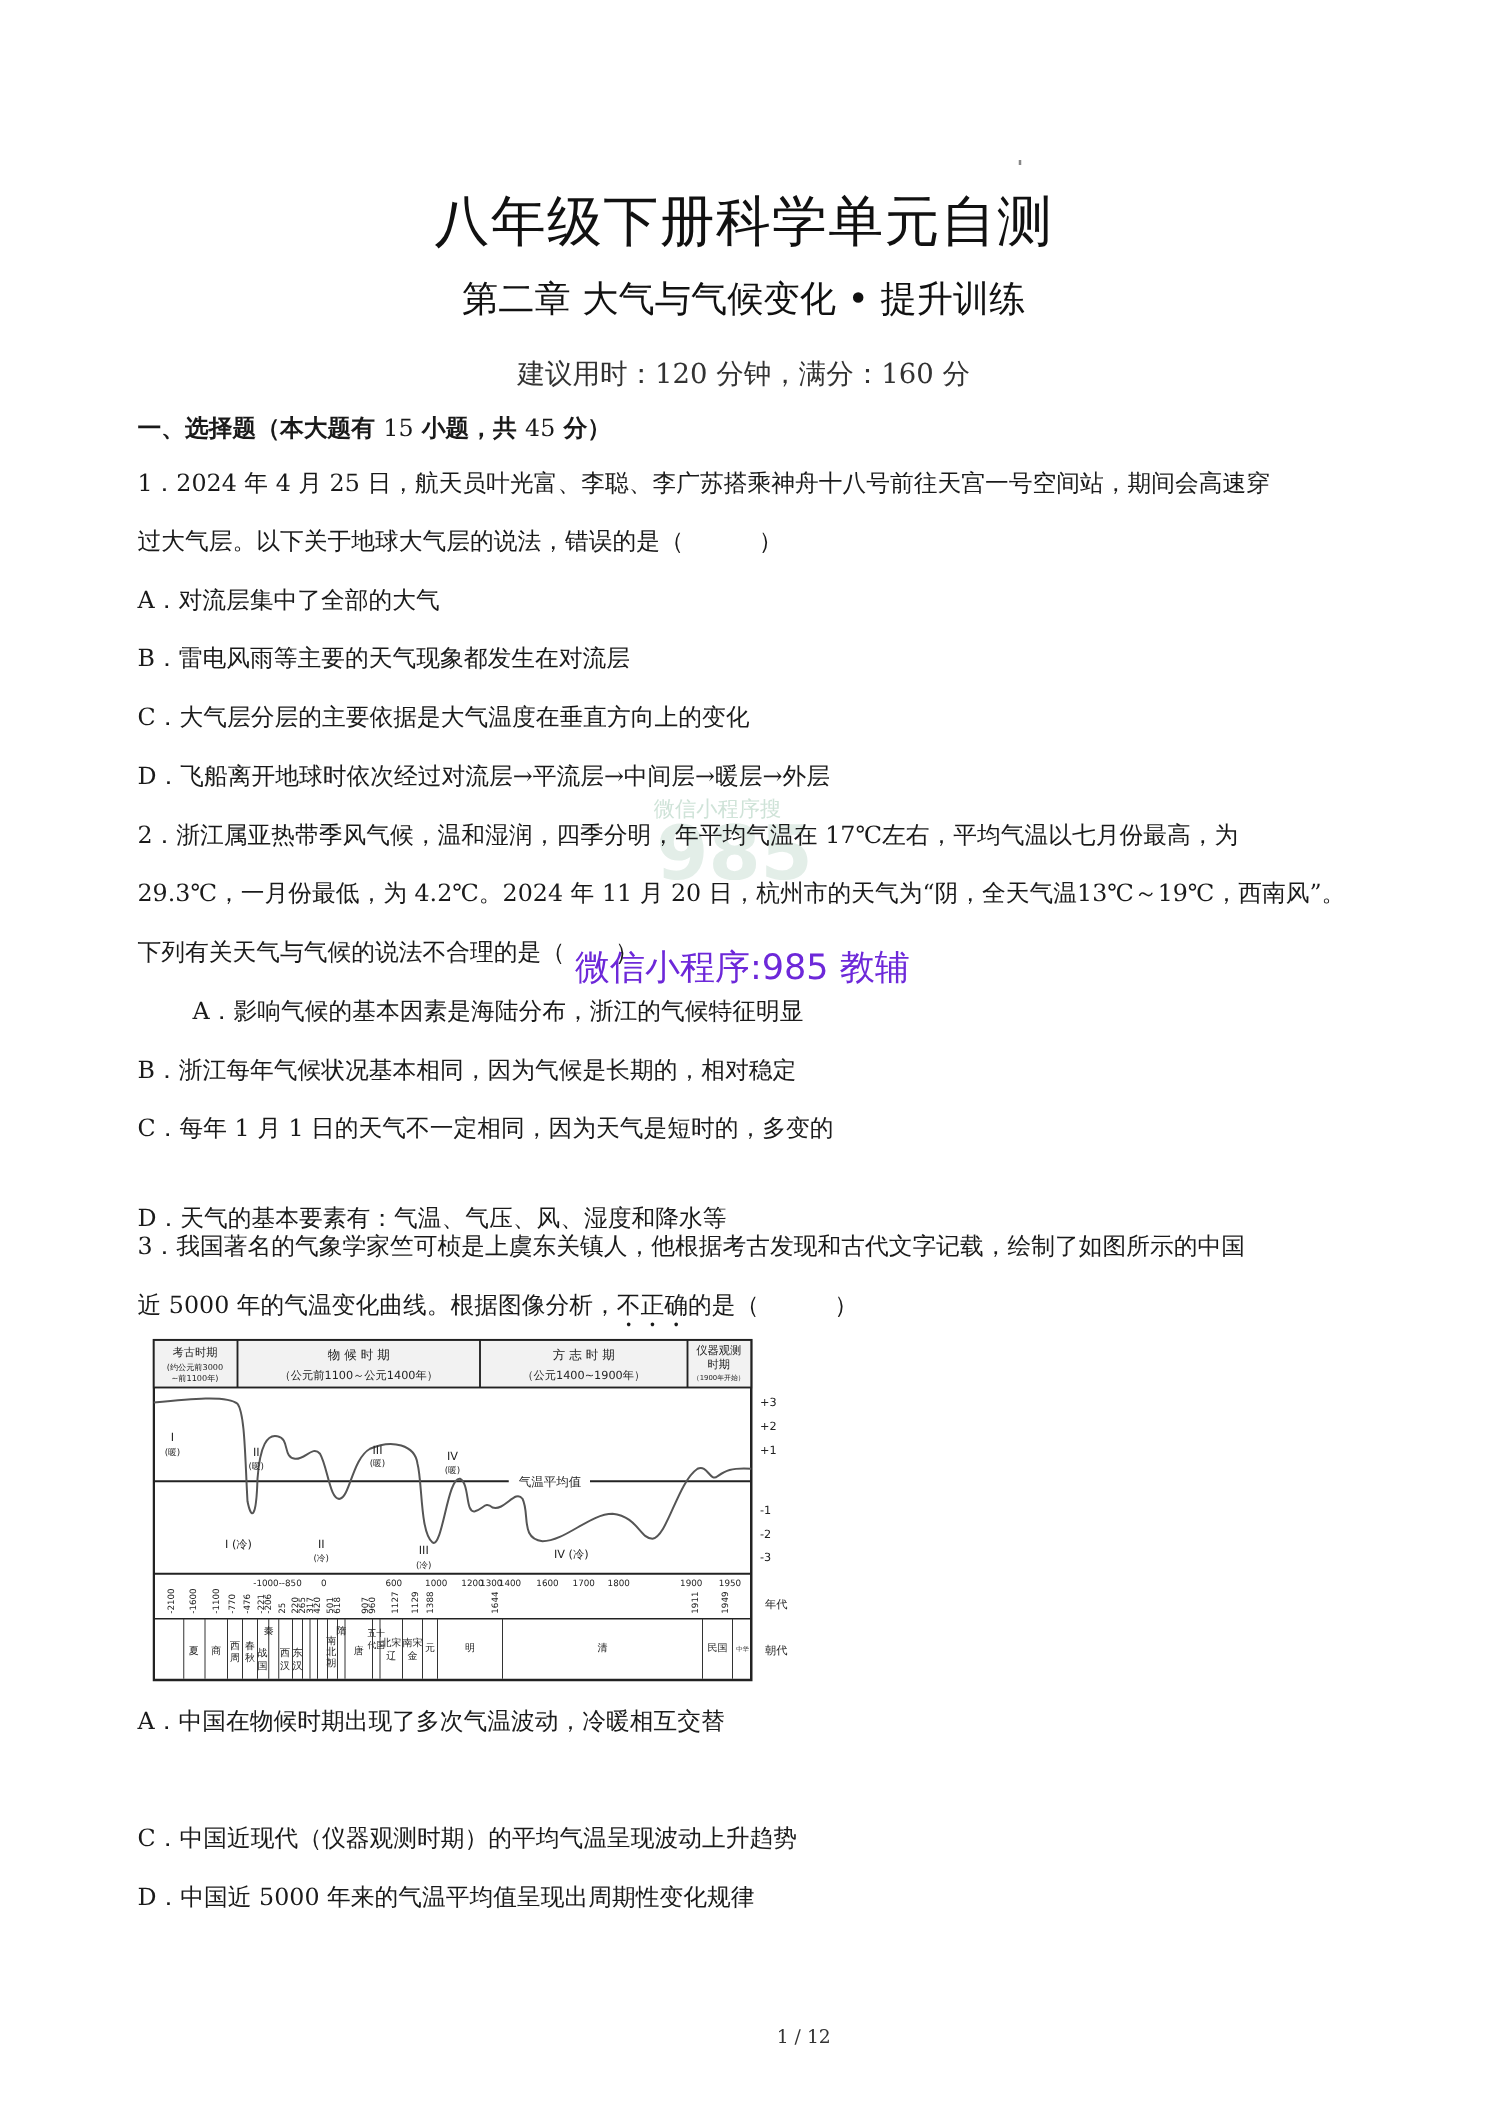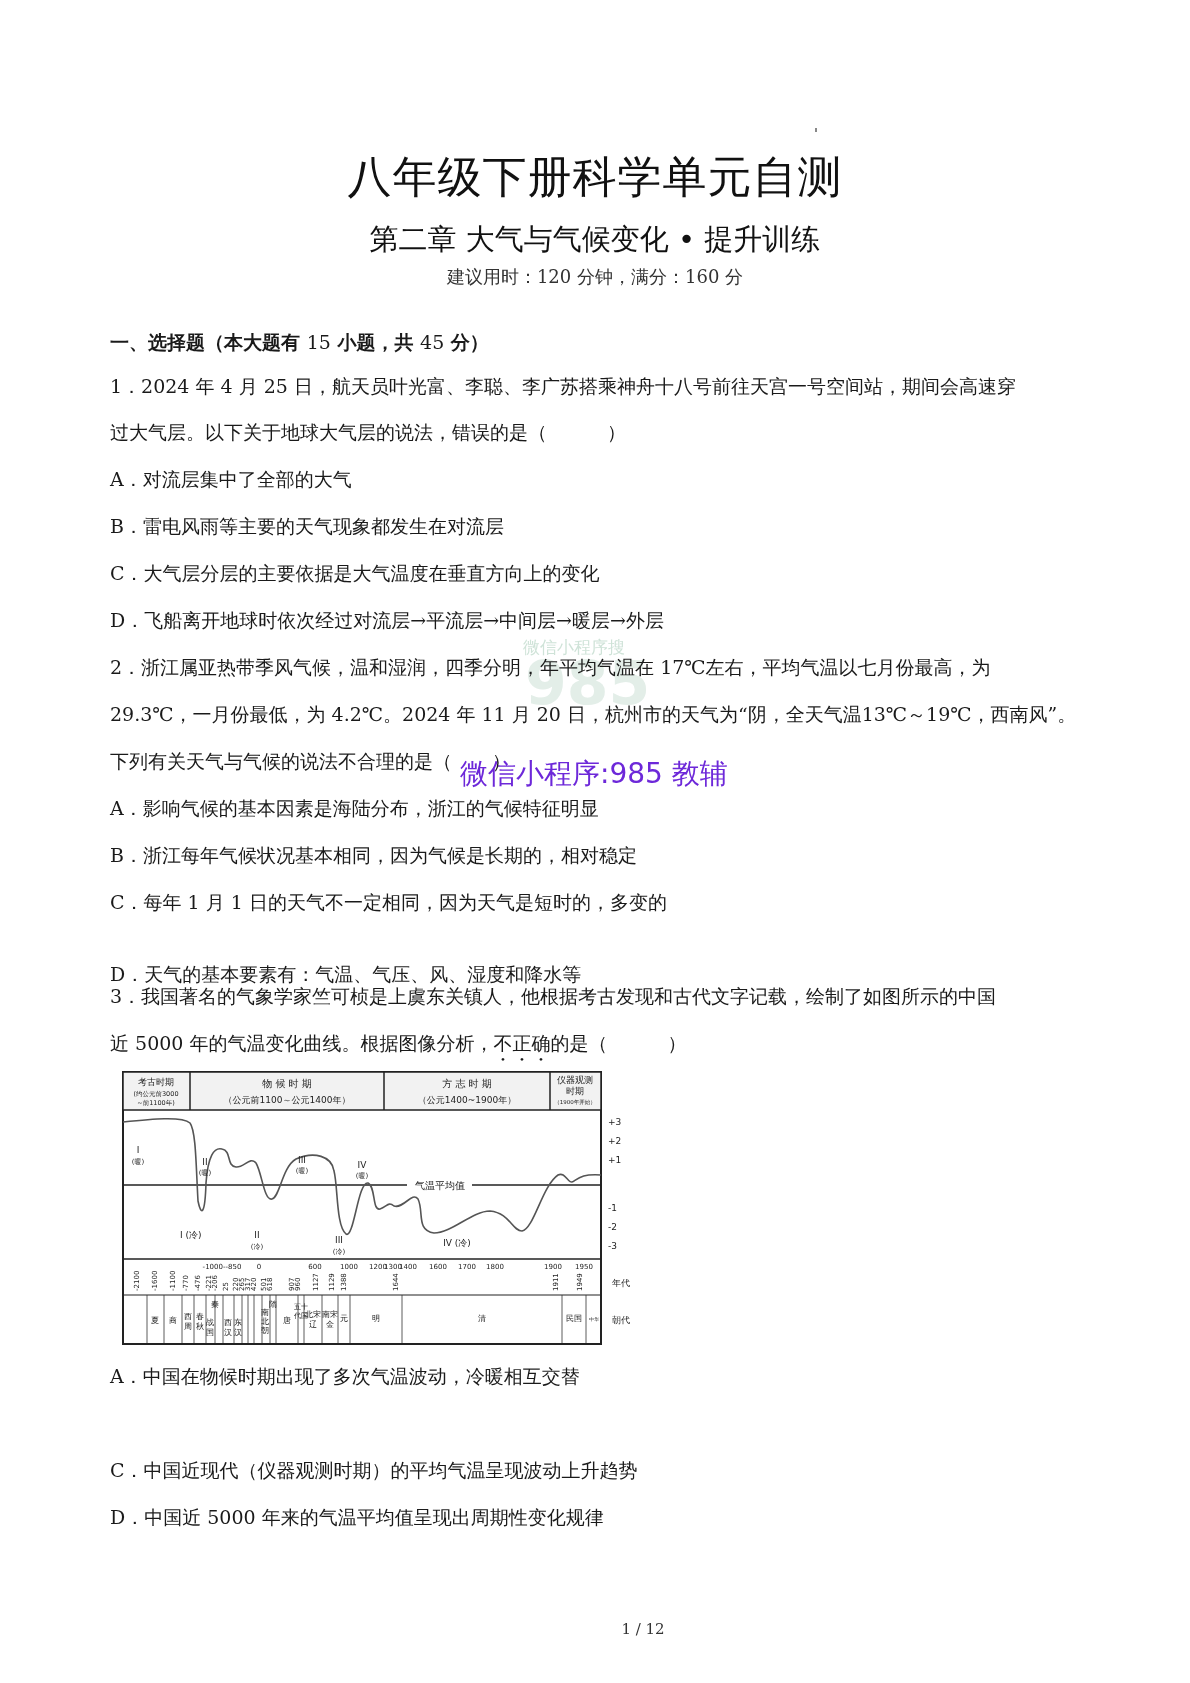--- a/index.html
+++ b/index.html
@@ -4,21 +4,21 @@
 <style>
   html, body { margin:0; padding:0; background:#ffffff; }
   body { width:1190px; height:1683px; position:relative; overflow:hidden; color:#1a1a1a;
          font-family:"DejaVu Serif","Liberation Serif",serif; }
   .page { position:absolute; left:0; top:0; width:1190px; height:1683px; }
   .tick-mark { position:absolute; left:815px; top:128px; width:2px; height:4px; background:#888; }
   .title { position:absolute; left:0; width:1190px; text-align:center; top:148px;
            font-family:"DejaVu Sans","Liberation Sans",sans-serif; font-size:44px; letter-spacing:1px; color:#111; }
   .subtitle { position:absolute; left:0; width:1190px; text-align:center; top:220px;
            font-family:"DejaVu Sans","Liberation Sans",sans-serif; font-weight:normal; font-size:29px; color:#111; }
-  .meta { position:absolute; left:0; width:1190px; text-align:center; top:265px; font-size:18px; color:#333; }
+  .meta { position:absolute; left:0; width:1190px; text-align:center; top:284px; font-size:22px; color:#333; }
   .section { position:absolute; left:110px; top:330px; font-size:19px; font-weight:bold;
              font-family:"DejaVu Sans","Liberation Sans",sans-serif; }
   .section .num { font-weight:normal; font-family:"DejaVu Serif","Liberation Serif",serif; }
   .line { position:absolute; left:110px; font-size:19px; white-space:nowrap; color:#1a1a1a; }
   .emph { text-emphasis:dot; -webkit-text-emphasis:dot; text-emphasis-position:under; -webkit-text-emphasis-position:under; }
   .paren { display:inline-block; width:60px; }
   
   .watermark { position:absolute; left:485px; top:630px; width:230px; height:160px; pointer-events:none; }
   .wm-top { position:absolute; left:38px; top:6px; font-size:17px; color:#cfe3d8; font-family:"DejaVu Sans",sans-serif; }
   .wm-big { position:absolute; left:40px; top:18px; font-size:60px; color:#e3eee8; font-family:"DejaVu Sans",sans-serif; font-weight:bold; }
@@ -62,21 +62,21 @@
 
   <div class="line" style="top:655px;">
     <span>2．</span><span>浙江属亚热带季风气候，温和湿润，四季分明，年平均气温在 17℃左右，平均气温以七月份最高，为</span>
   </div>
   <div class="line" style="top:702px;">
     <span>29.3℃，一月份最低，为 4.2℃。2024 年 11 月 20 日，杭州市的天气为“阴，全天气温13℃～19℃，西南风”。</span>
   </div>
   <div class="line" style="top:749px;">
     <span>下列有关天气与气候的说法不合理的是（</span><span class="paren" style="width:40px"></span><span>）</span>
   </div>
-  <div class="line" style="top:796px;"><span>A．</span><span>影响气候的基本因素是海陆分布，浙江的气候特征明显</span></div>
+  <div class="line" style="top:796px;margin-left:44px;"><span>A．</span><span>影响气候的基本因素是海陆分布，浙江的气候特征明显</span></div>
   <div class="line" style="top:843px;"><span>B．</span><span>浙江每年气候状况基本相同，因为气候是长期的，相对稳定</span></div>
   <div class="line" style="top:890px;"><span>C．</span><span>每年 1 月 1 日的天气不一定相同，因为天气是短时的，多变的</span></div>
   <div class="line" style="top:937px;margin-top:25px;"><span>D．</span><span>天气的基本要素有：气温、气压、风、湿度和降水等</span></div>
 
   <div class="line" style="top:984px;">
     <span>3．</span><span>我国著名的气象学家竺可桢是上虞东关镇人，他根据考古发现和古代文字记载，绘制了如图所示的中国</span>
   </div>
   <div class="line" style="top:1031px;">
     <span>近 5000 年的气温变化曲线。根据图像分析，</span><span class="emph">不正确</span><span>的是（</span><span class="paren"></span><span>）</span>
   </div>

